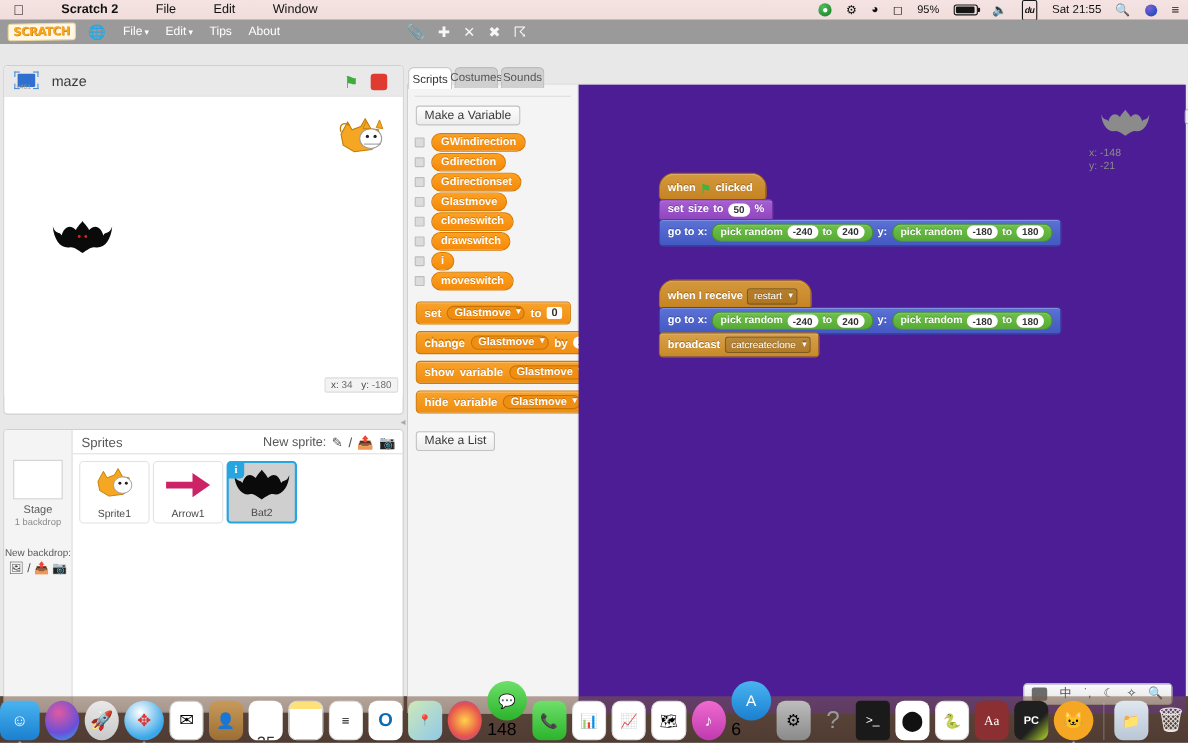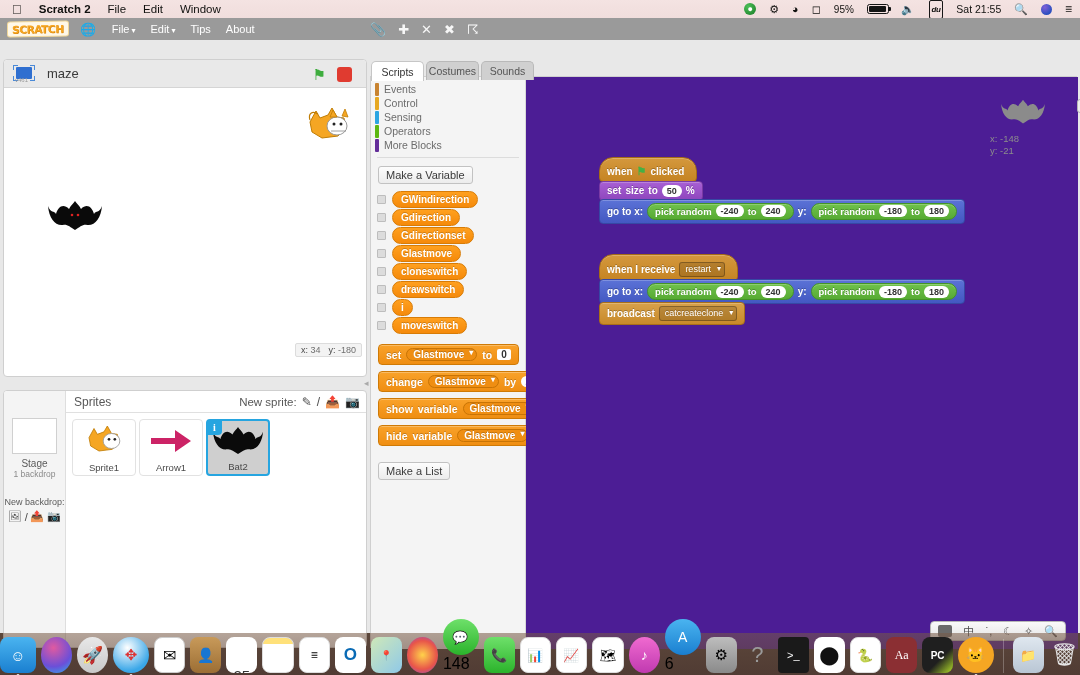--- a/index.html
+++ b/index.html
@@ -11,21 +11,21 @@
   }
   #root { position: relative; width: 1080px; height: 675px; }
 
   
   .macbar {
     position: absolute; top: 0; left: 0; width: 1080px; height: 18px;
     background: linear-gradient(180deg,#f4e3e2 0%,#f0dddc 100%);
     display: flex; align-items: center; font-size: 11.5px; color: #11110f;
   }
   .macbar .apple { margin-left: 12px; font-size: 13px; line-height: 1; }
-  .macbar .mi { margin-left: 17px; }
+  .macbar .mi { margin-left: 34px; }
   .macbar .mi.bold { font-weight: bold; }
   .macbar .right { position: absolute; right: 0; top: 0; height: 18px;
     display: flex; align-items: center; gap: 13px; padding-right: 9px; }
   .macbar .right > * { display: flex; align-items: center; }
   .mb-ico { font-size: 11px; }
   .mb-batt {
     width: 22px; height: 10px; border: 1.2px solid #151515; border-radius: 2.5px;
     position: relative; display: inline-block;
   }
   .mb-batt::after {
@@ -152,21 +152,21 @@
     font-family: "Liberation Serif", serif;
   }
 
   
   .editor {
     position: absolute; left: 370px; top: 58px; width: 707px; height: 572px;
     background: #fff; border: 1px solid #cfcfcf;
   }
   .tabs { position: absolute; left: 0; top: -16px; display: flex; height: 19px; z-index: 3; }
   .tab {
-    width: 53px; height: 19px; background: #d0d0d0; border: 1px solid #b9b9b9;
+    width: 40px; height: 19px; background: #d0d0d0; border: 1px solid #b9b9b9;
     border-bottom: none; border-radius: 5px 5px 0 0; margin-right: 2px;
     font-size: 10.5px; color: #555; display: flex; align-items: center; justify-content: center;
   }
   .tab.active { background: #fff; color: #333; height: 20px; border-color: #c6c6c6; }
 
   .palette {
     position: absolute; left: 0; top: 0; width: 155px; height: 572px;
     background: #f4f4f4; border-right: 1px solid #d8d8d8;
   }
   .cat-grid { display: flex; padding: 5px 2px 0 4px; }
@@ -444,42 +444,20 @@
     <div class="editor">
 
       <div class="tabs">
         <div class="tab active">Scripts</div>
         <div class="tab">Costumes</div>
         <div class="tab">Sounds</div>
       </div>
 
       <div class="palette">
         <div class="cat-grid">
-          <div class="cat-col">
-            <div class="cat">
-                <i style="background:#c88330"></i>
-                <span>Events</span>
-              </div>
-            <div class="cat">
-                <i style="background:#e6a822"></i>
-                <span>Control</span>
-              </div>
-            <div class="cat">
-                <i style="background:#2ca5e2"></i>
-                <span>Sensing</span>
-              </div>
-            <div class="cat">
-                <i style="background:#5cb712"></i>
-                <span>Operators</span>
-              </div>
-            <div class="cat">
-                <i style="background:#632d99"></i>
-                <span>More Blocks</span>
-              </div>
-          </div>
         </div>
         <div class="cat-div"></div>
 
         <div class="pal-btn">Make a Variable</div>
 
         <div class="var-list">
           <div class="var-row">
               <span class="var-chk"></span>
               <span class="var-pill">GWindirection</span>
             </div>

